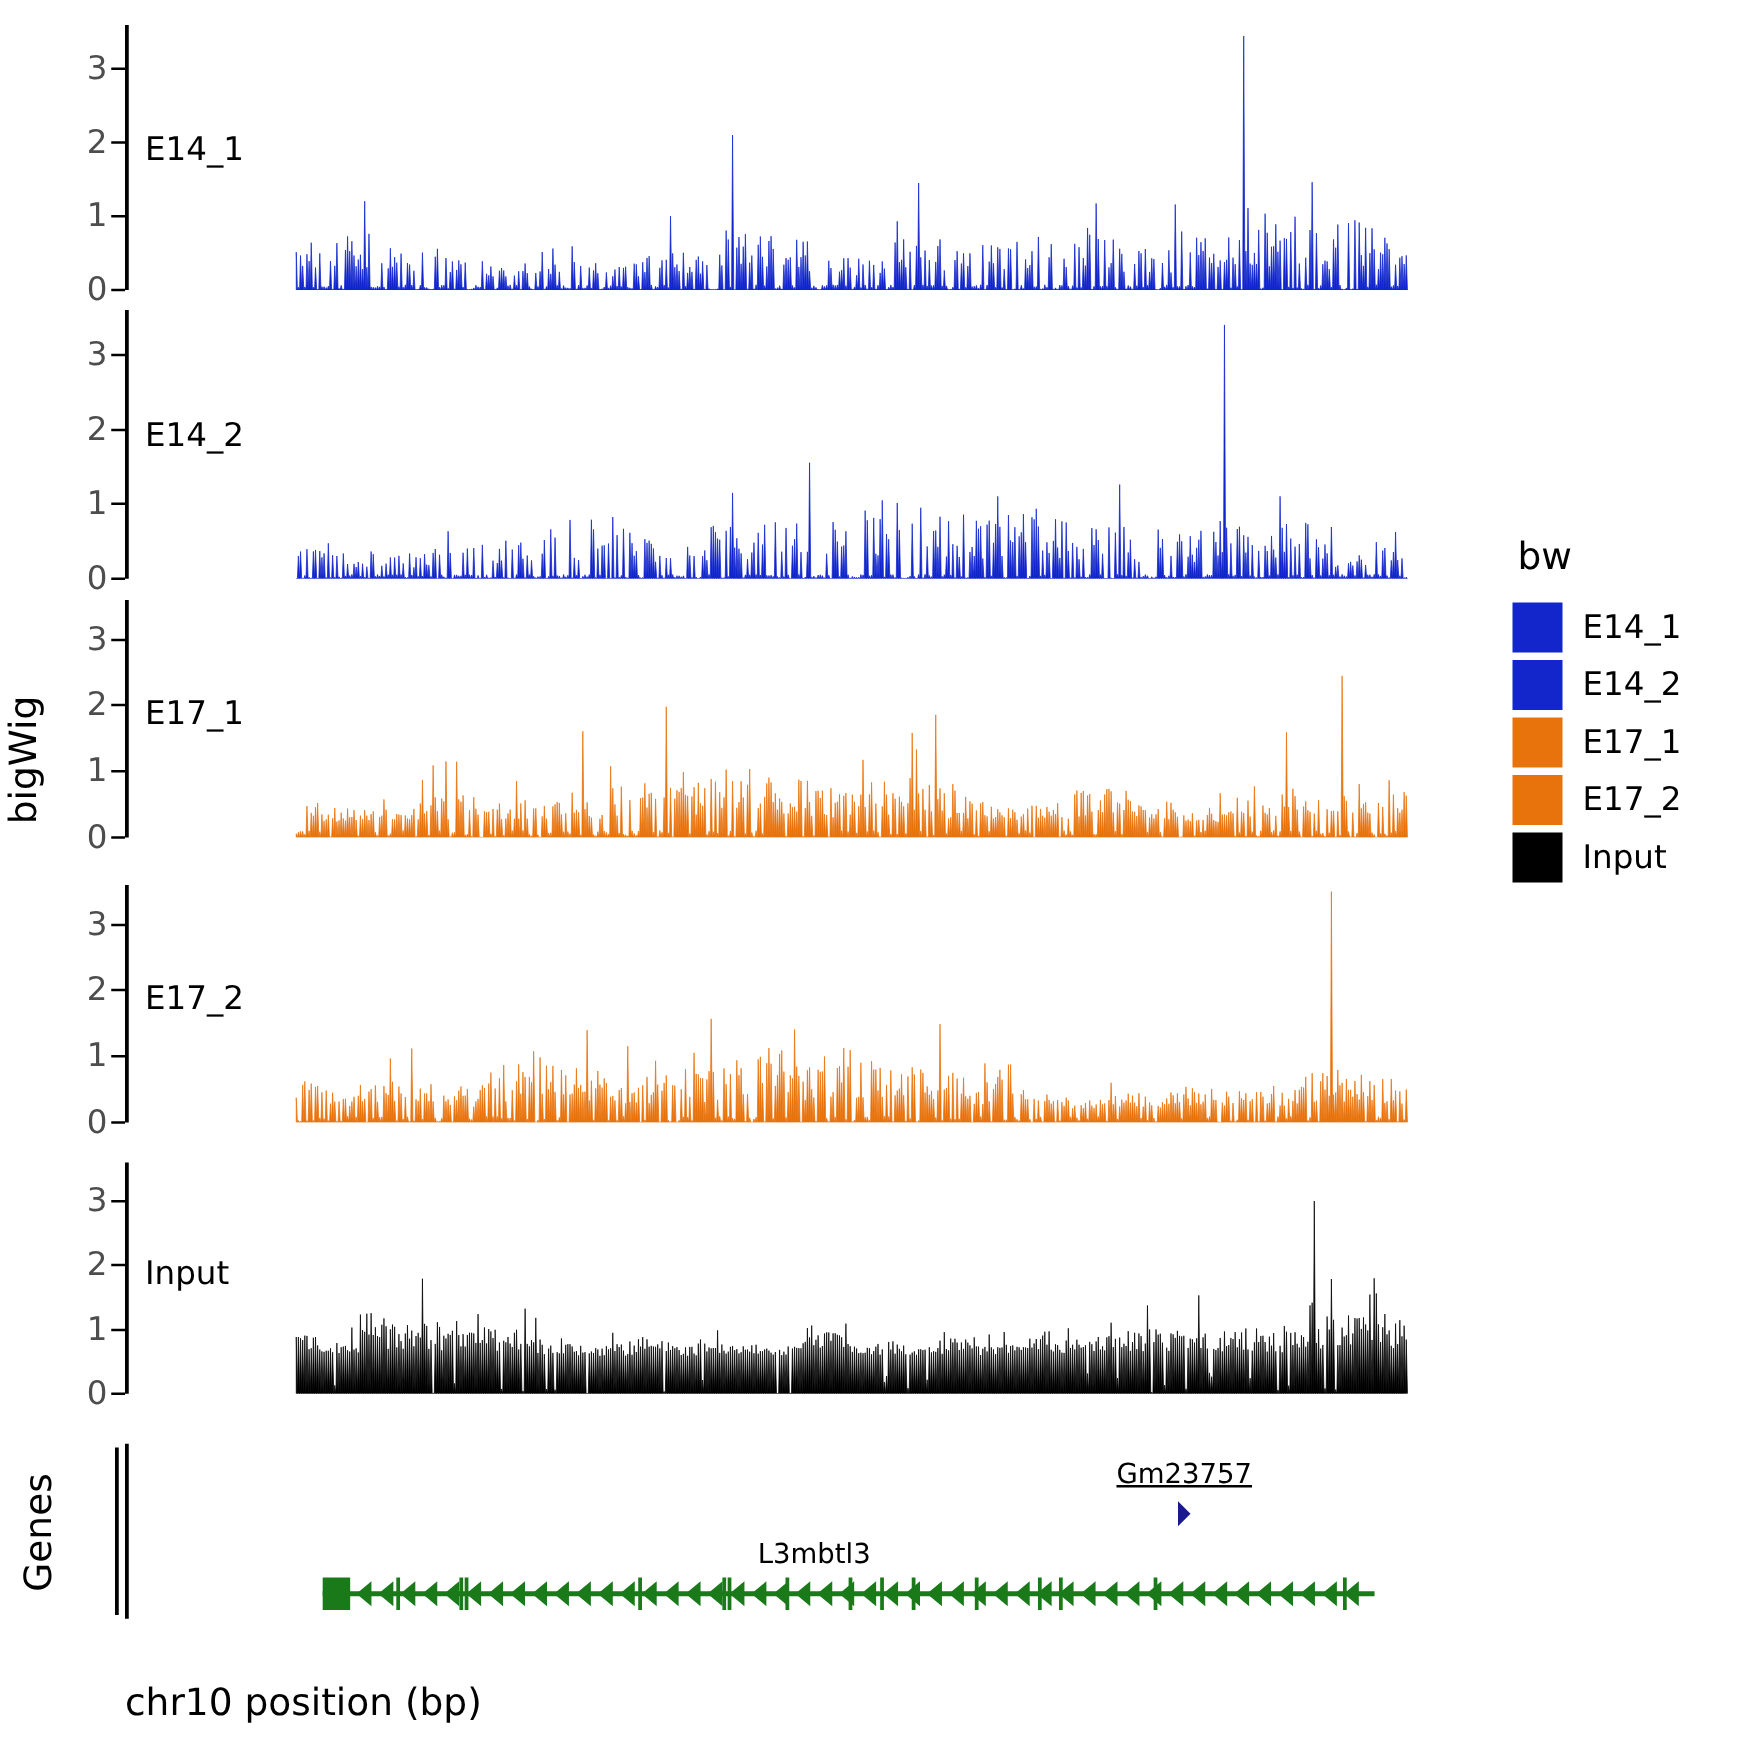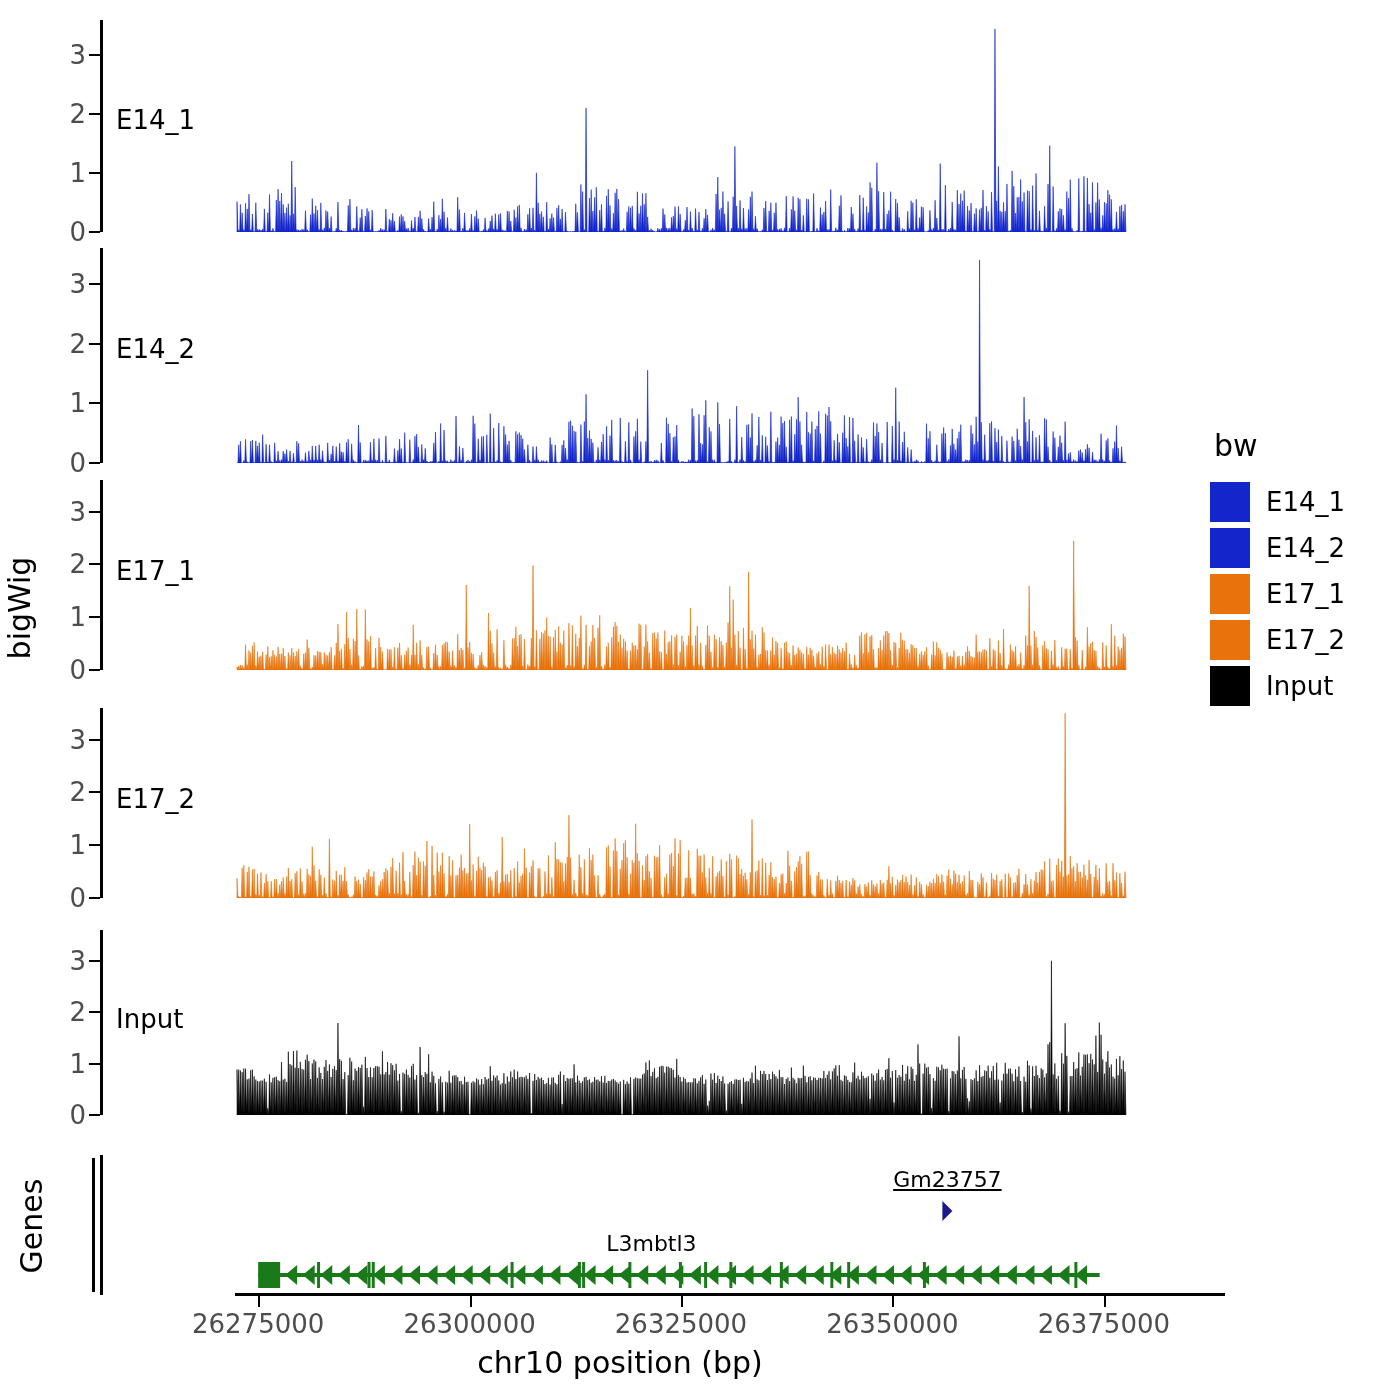--- a/index.html
+++ b/index.html
@@ -44,21 +44,21 @@
     top: 1208px;
     width: 120px;
     height: 36px;
     line-height: 36px;
   }
   #x-axis-title {
     position: absolute;
     left: 100px;
     top: 1345px;
     width: 1040px;
-    text-align: center;
+    text-align: left;
     font-size: 30px;
     color: #000;
   }
 
   
   .strip-rule {
     position: absolute;
     width: 3px;
     background: #000;
   }
@@ -359,33 +359,20 @@
               <rect x="842.7085714285714" y="54" width="3.3828571428571195" height="4" fill="#1a1a8c"></rect>
               <path d="M 839.4 46 L 849.4 56 L 839.4 66 Z" fill="#1a1a8c"></path>
             </g>
           </svg>
         </div>
         <div class="gene-label" style="left: 551.4px; top: 76px;">L3mbtl3</div>
         <div class="gene-label" style="left: 847.4px; top: 12px; text-decoration: underline;">Gm23757</div>
       </div>
     </div>
 
-  <div id="x-axis">
-    <div id="x-axis-line"></div>
-  <div class="xtick-mark" style="left: 158.143px;"></div>
-      <div class="xtick-label" style="left: 158.143px;">26275000</div>
-      <div class="xtick-mark" style="left: 369.571px;"></div>
-      <div class="xtick-label" style="left: 369.571px;">26300000</div>
-      <div class="xtick-mark" style="left: 581px;"></div>
-      <div class="xtick-label" style="left: 581px;">26325000</div>
-      <div class="xtick-mark" style="left: 792.429px;"></div>
-      <div class="xtick-label" style="left: 792.429px;">26350000</div>
-      <div class="xtick-mark" style="left: 1003.86px;"></div>
-      <div class="xtick-label" style="left: 1003.86px;">26375000</div>
-    </div>
 
   <div id="x-axis-title">chr10 position (bp)</div>
 
   <div id="legend">
     <div id="legend-title">bw</div>
     <div id="legend-items">
         <div class="legend-row">
           <div class="legend-key" style="background: rgb(18, 38, 204);"></div>
           <div class="legend-label">E14_1</div>
         </div>

